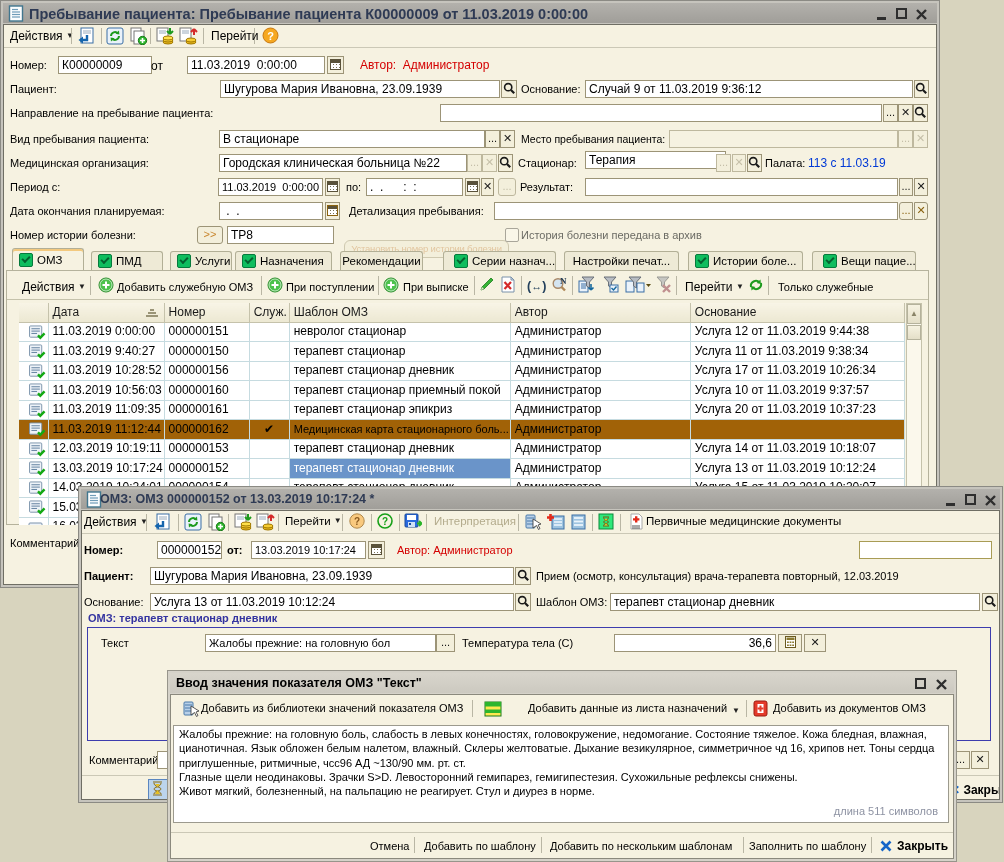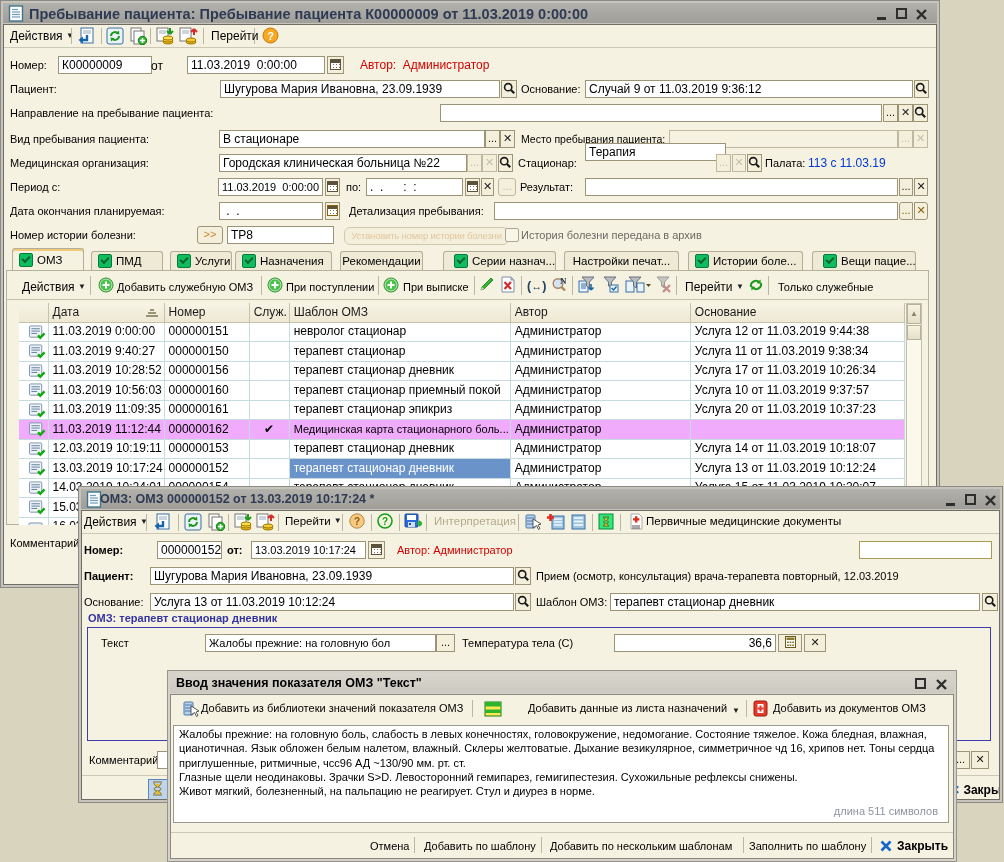--- a/index.html
+++ b/index.html
@@ -24,21 +24,21 @@
 .tab{position:absolute;top:226px;height:19px;box-sizing:border-box;background:#eeead6;border:1px solid #b2af96;border-bottom:none;border-radius:3px 3px 0 0;font-size:11.5px;display:flex;align-items:center;padding:0 6px;gap:4px;z-index:5;white-space:nowrap;overflow:hidden}
 .tab.act{top:223px;height:22px;background:#f6f2e1;box-shadow:inset 0 2px 0 #f3c97e}
 .cbx{width:12px;height:12px;background:#0fbd5e;border:1px solid #067a3c;border-radius:2px;position:relative;flex:0 0 auto}
 .cbx:after{content:"";position:absolute;left:2px;top:2px;width:6px;height:3px;border-left:2px solid #05602f;border-bottom:2px solid #05602f;transform:rotate(-45deg)}
 table{border-collapse:collapse}
 th.h{background:linear-gradient(#f8f4e6,#ece8d2);border:1px solid #c5c2ab;border-top:none;font-weight:normal;text-align:left;padding:0 4px;color:#1a1a1a;overflow:hidden;white-space:nowrap;font-size:12px}
 th.h:first-child{border-left:none}
 td{background:#fff;border:1px solid #c6dbe0;border-left:none;height:17.5px;line-height:17px;padding:0 4px;white-space:nowrap;overflow:hidden;color:#000;font-size:12px}
 td.i{padding:1px 2px 0 9px}
 td.i svg{display:block}
-tr.grn td{background:#f0abfc}
+tr.grn td{background:#a16207}
 .mm{position:absolute;background:#2e2e2e}
 </style></head>
 <body>
 
 <div class="win" id="w1" style="left:0;top:0;width:934px;height:582px">
  <div class="tb">
   <svg class="ico" style="left:5px;top:2px" width="16" height="17" viewBox="0 0 16 17">
         <rect x="1.5" y="1" width="13" height="15" fill="#fbfdfe" stroke="#41768e" stroke-width="1.4"></rect>
         <g stroke="#6f9cb8" stroke-width="1.2">
           <line x1="4" y1="4.5" x2="10" y2="4.5"></line>
@@ -154,21 +154,21 @@
 
    <span class="lbl" style="left:6px;top:132px">Медицинская организация:</span>
    <div class="inp" style="left:215px;top:129px;width:248px">Городская клиническая больница №22</div>
    <div class="bt dis" style="left:463px;top:129px;width:15px">...</div>
    <div class="bt dis" style="left:478px;top:129px;width:15px">✕</div>
    <div class="bt" style="left:494px;top:129px;width:15px"><svg width="13" height="13" viewBox="0 0 13 13" style="margin-top:1px">
             <circle cx="5.2" cy="5.2" r="3.6" fill="none" stroke="#1a1a1a" stroke-width="1.6"></circle>
             <line x1="8" y1="8" x2="11.2" y2="11.2" stroke="#1a1a1a" stroke-width="2.2"></line>
           </svg></div>
    <span class="lbl" style="left:514px;top:132px">Стационар:</span>
-   <div class="inp" style="left:581px;top:118px;width:141px">Терапия</div>
+   <div class="inp" style="left:581px;top:126px;width:141px">Терапия</div>
    <div class="bt dis" style="left:712px;top:129px;width:15px">...</div>
    <div class="bt dis" style="left:728px;top:129px;width:14px">✕</div>
    <div class="bt" style="left:743px;top:129px;width:15px"><svg width="13" height="13" viewBox="0 0 13 13" style="margin-top:1px">
             <circle cx="5.2" cy="5.2" r="3.6" fill="none" stroke="#1a1a1a" stroke-width="1.6"></circle>
             <line x1="8" y1="8" x2="11.2" y2="11.2" stroke="#1a1a1a" stroke-width="2.2"></line>
           </svg></div>
    <span class="lbl" style="left:761px;top:132px">Палата:</span>
    <span class="lbl link" style="left:804px;top:131px">113 с 11.03.19</span>
 
    <span class="lbl" style="left:6px;top:156px">Период с:</span>
@@ -188,21 +188,21 @@
    <div class="inp" style="left:215px;top:177px;width:104px">&nbsp;.&nbsp; .</div>
    <div class="bt" style="left:321px;top:177px;width:15px;color:#8a6210"><span class="cal" style="border-color:#8a6210"></span></div>
    <span class="lbl" style="left:345px;top:180px">Детализация пребывания:</span>
    <div class="inp" style="left:490px;top:177px;width:404px"></div>
    <div class="bt" style="left:895px;top:177px;width:14px;color:#8a6210;border-radius:3px 0 0 3px">...</div>
    <div class="bt" style="left:910px;top:177px;width:14px;color:#8a6210;border-radius:0 3px 3px 0">✕</div>
 
    <span class="lbl" style="left:6px;top:204px">Номер истории болезни:</span>
    <div class="bt" style="left:193px;top:201px;width:26px;color:#c8862e;border-radius:3px"><b>&gt;&gt;</b></div>
    <div class="inp" style="left:223px;top:201px;width:107px">ТР8</div>
-   <div class="bt" style="left:340px;top:202px;width:165px;font-size:9.5px;letter-spacing:-0.2px;color:#e2c6a0;border-color:#cfc9b0;border-radius:6px">Установить номер истории болезни</div>
+   <div class="bt" style="left:340px;top:215px;width:165px;font-size:9.5px;letter-spacing:-0.2px;color:#e2c6a0;border-color:#cfc9b0;border-radius:6px">Установить номер истории болезни</div>
    <div style="position:absolute;left:501px;top:203px;width:12px;height:12px;border:1px solid #a9a69a;background:#f9f6e8;border-radius:2px"></div>
    <span class="lbl" style="left:517px;top:204px;color:#6b6b64">История болезни передана в архив</span>
   </div>
 
   <div id="w1tabs">
    <div class="tab act" style="left:8px;width:72px"><span class="cbx"></span>ОМЗ</div>
    <div class="tab" style="left:87px;width:72px"><span class="cbx"></span>ПМД</div>
    <div class="tab" style="left:166px;width:62px"><span class="cbx"></span>Услуги</div>
    <div class="tab" style="left:231px;width:97px"><span class="cbx"></span>Назначения</div>
    <div class="tab" style="left:336px;width:83px;justify-content:center">Рекомендации</div>

